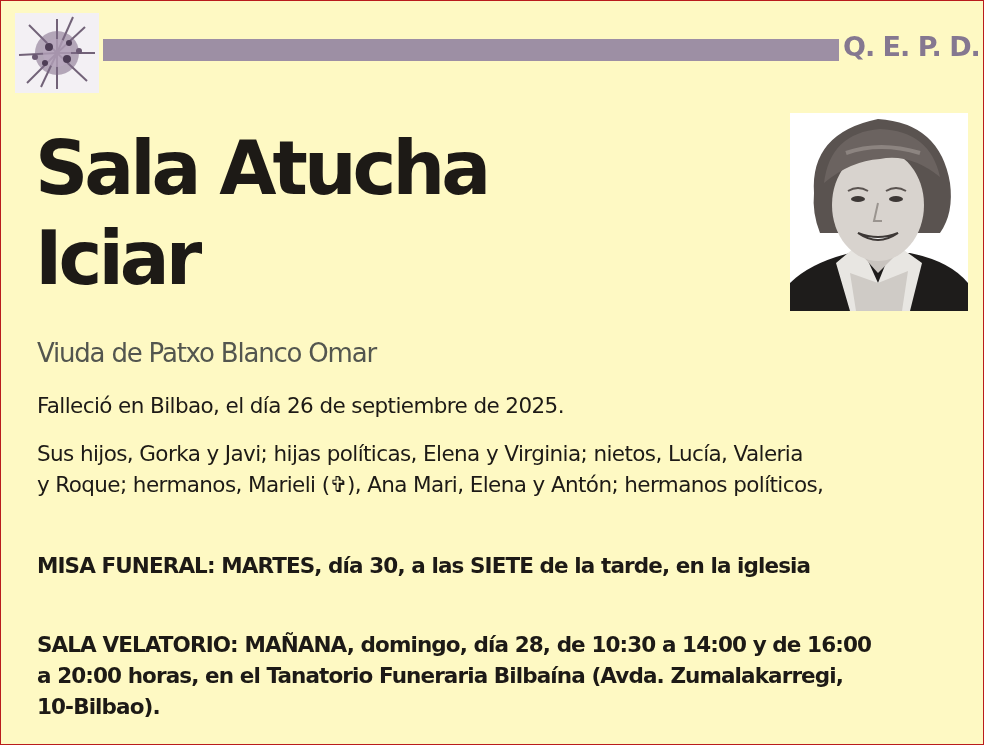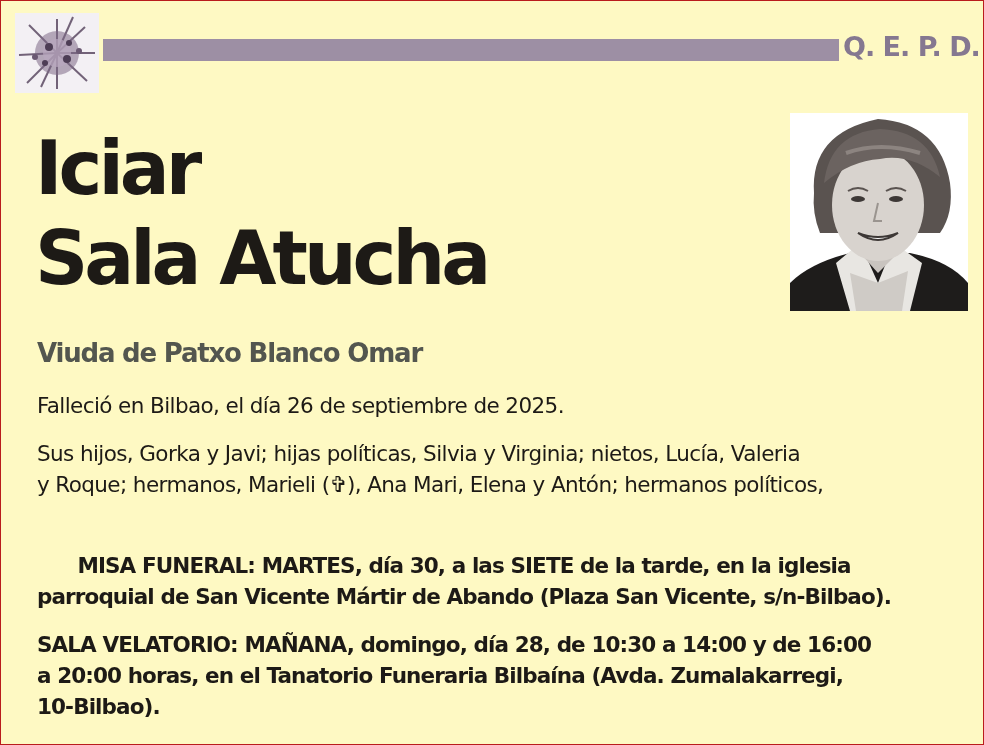--- a/index.html
+++ b/index.html
@@ -26,21 +26,21 @@
       font-family: "DejaVu Sans", sans-serif; font-weight: bold;
       color: #1d1a16; font-size: 74px; line-height: 90px; letter-spacing: -4px;
     }
     .name div { white-space: nowrap; }
     .photo {
       position: absolute; left: 789px; top: 112px; width: 178px; height: 198px;
       overflow: hidden; background: #ffffff;
     }
     .subtitle {
       position: absolute; left: 36px; top: 337px;
-      font-family: "DejaVu Sans", sans-serif; font-weight: bold;
+      font-family: "DejaVu Sans", sans-serif; font-weight: normal;
       font-size: 26px; color: #53564f; letter-spacing: -1.2px; white-space: nowrap;
     }
     .p {
       position: absolute; left: 36px;
       font-family: "DejaVu Sans", sans-serif; color: #1d1a16;
       font-size: 21.5px; line-height: 31px; letter-spacing: -0.6px;
     }
     .p div { white-space: nowrap; }
     .b { font-weight: bold; letter-spacing: -0.9px; }
   </style>
@@ -72,22 +72,22 @@
       <circle cx="54" cy="30" r="3" fill="#4d3d55"></circle>
       <circle cx="20" cy="44" r="3" fill="#6a5872"></circle>
       <circle cx="64" cy="38" r="3" fill="#6a5872"></circle>
     </svg>
   </div>
 
   <div class="bar"></div>
   <div class="qepd">Q. E. P. D.</div>
 
   <div class="name">
+    <div>Sala Atucha</div>
     <div>Iciar</div>
-    <div>Sala Atucha</div>
   </div>
 
   <div class="photo">
     <svg width="178" height="198" viewBox="0 0 178 198">
       <rect width="178" height="198" fill="#ffffff"></rect>
 
       <path d="M0 198 L0 170 Q20 150 60 140 L120 140 Q160 148 178 170 L178 198 Z" fill="#1e1c1b"></path>
 
       <path d="M46 150 L70 130 L88 170 L104 130 L132 150 L120 198 L60 198 Z" fill="#e8e6e2"></path>
       <path d="M60 160 L88 170 L118 158 L112 198 L66 198 Z" fill="#cfcbc6"></path>
@@ -112,27 +112,26 @@
     </svg>
   </div>
 
   <div class="subtitle">Viuda de Patxo Blanco Omar</div>
 
   <div class="p" style="top:389px;">
     <div>Falleció en Bilbao, el día 26 de septiembre de 2025.</div>
   </div>
 
   <div class="p" style="top:437px;">
-    <div>Sus hijos, Gorka y Javi; hijas políticas, Silvia y Virginia; nietos, Lucía, Valeria</div>
+    <div>Sus hijos, Gorka y Javi; hijas políticas, Elena y Virginia; nietos, Lucía, Valeria</div>
     <div>y Roque; hermanos, Marieli (✞), Ana Mari, Elena y Antón; hermanos políticos,</div>
   </div>
 
   <div class="p b" style="top:549px;text-align:center;">
     <div>MISA FUNERAL: MARTES, día 30, a las SIETE de la tarde, en la iglesia</div>
-    <div>parroquial de San Vicente Mártir de Abando (Plaza San Vicente, s/n-Bilbao).</div>
   </div>
 
   <div class="p b" style="top:628px;">
     <div>SALA VELATORIO: MAÑANA, domingo, día 28, de 10:30 a 14:00 y de 16:00</div>
     <div>a 20:00 horas, en el Tanatorio Funeraria Bilbaína (Avda. Zumalakarregi,</div>
     <div>10-Bilbao).</div>
   </div>
 
 </div>
 

